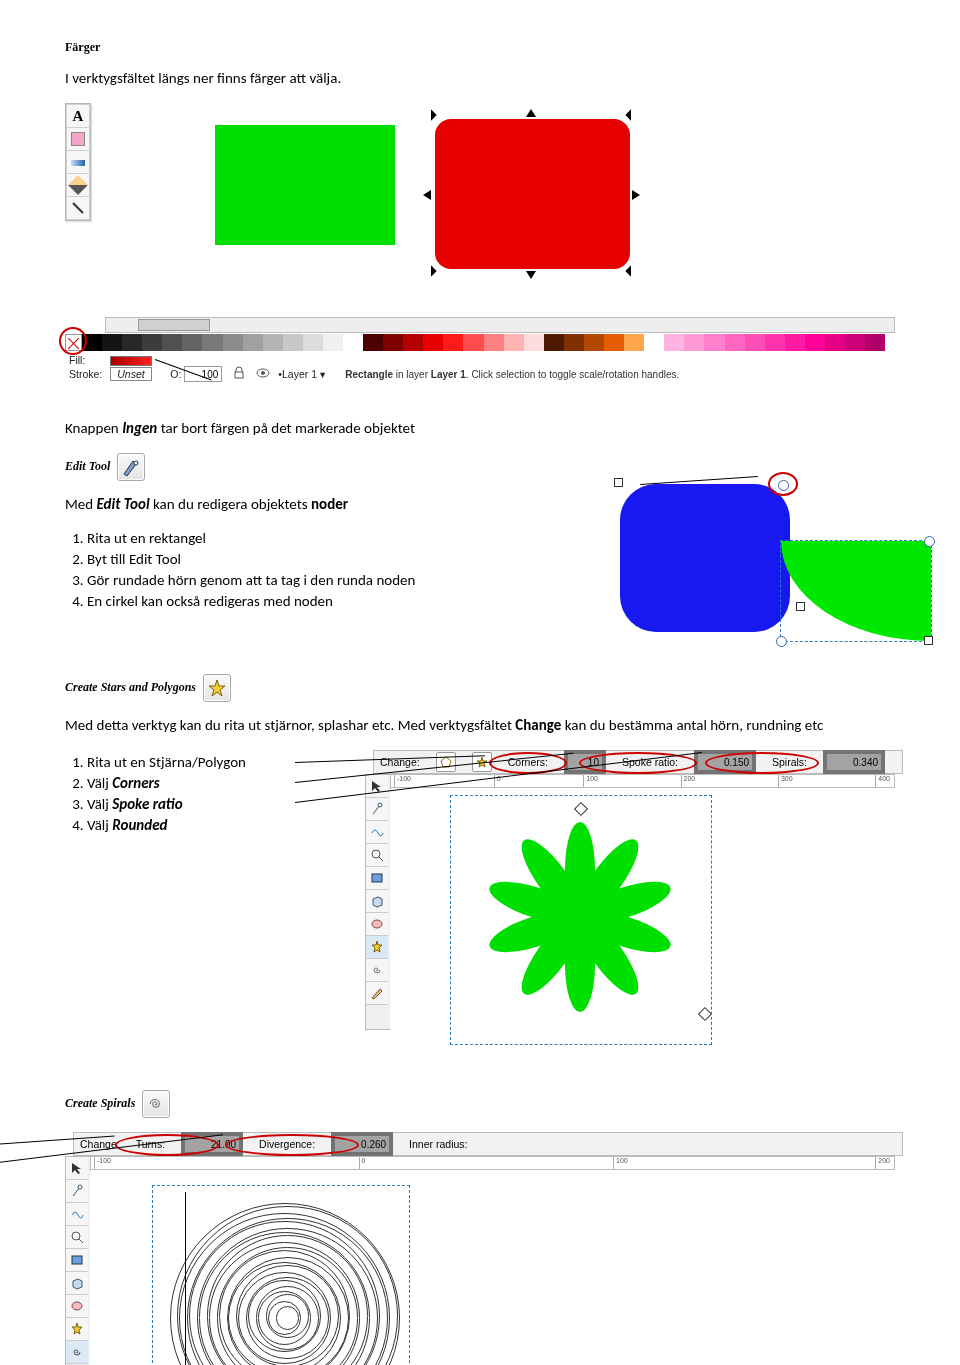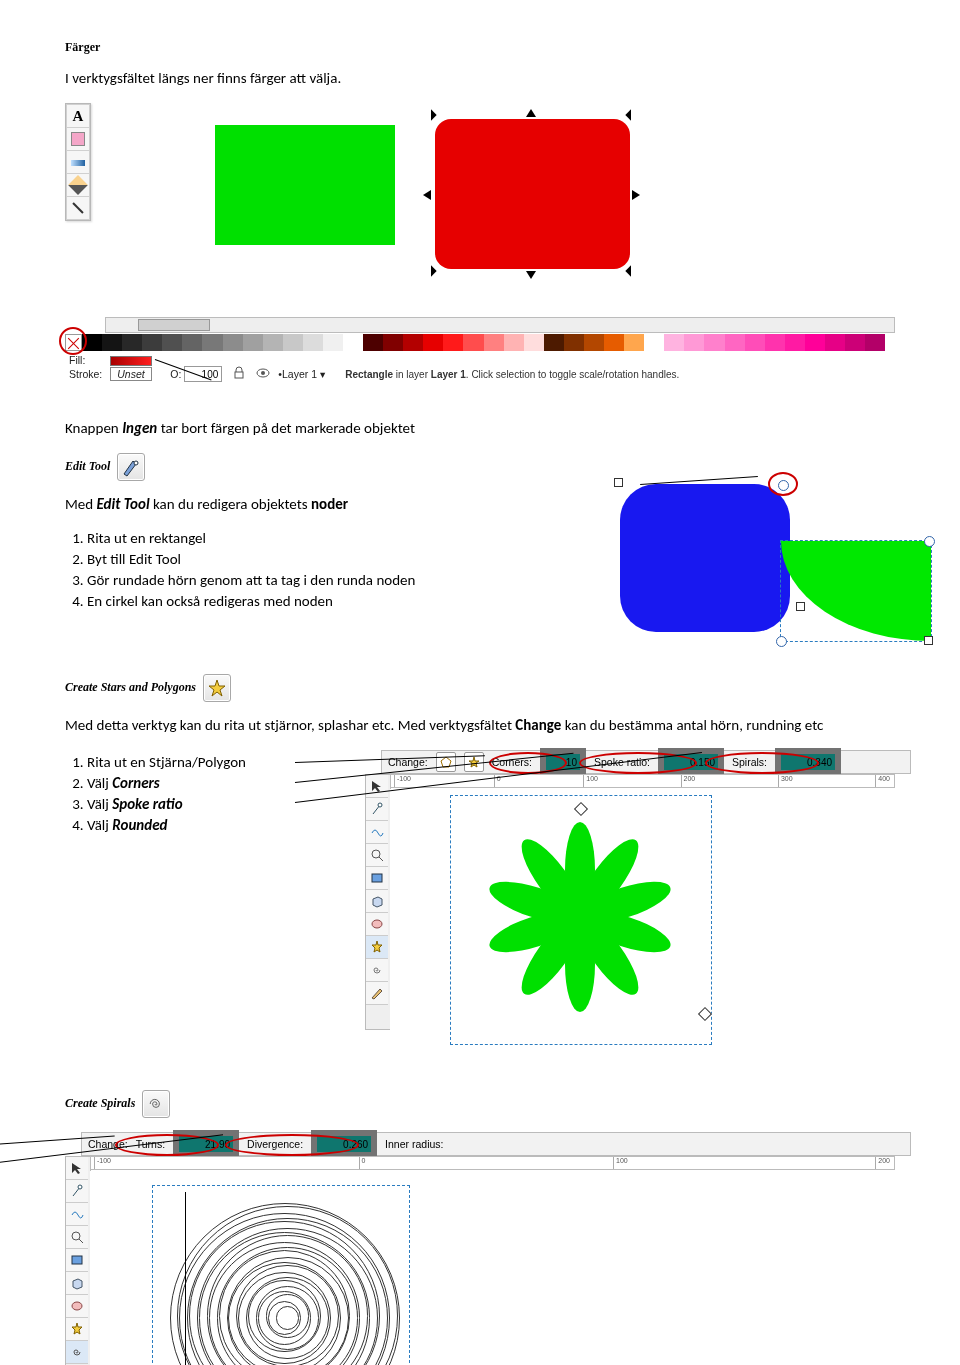--- a/index.html
+++ b/index.html
@@ -77,23 +77,23 @@
   .s2-sq { position: absolute; width: 7px; height: 7px; border: 1px solid #333; background: #fff; }
   .s2-node { position: absolute; width: 9px; height: 9px; border: 1px solid #3366aa; background: #fff; border-radius: 50%; }
   .s2-diamond { position: absolute; width: 8px; height: 8px; border: 1px solid #333; background: #fff; transform: rotate(45deg); }
   .s2-circle { position: absolute; width: 26px; height: 20px; border: 2px solid #c00; border-radius: 50%; }
   .s2-arrow { position: absolute; border-top: 1px solid #000; }
 
   
   .row3 { display: flex; gap: 20px; align-items: flex-start; margin-bottom: 60px; }
   .row3 .leftcol { flex: 0 0 280px; }
   .shot3 { flex: 1; position: relative; height: 280px; font-family: 'Segoe UI', Arial, sans-serif; font-size: 10.5px; }
-  .s3-toolbar { position: absolute; left: 16px; top: 0; width: 100%; height: 24px; display: flex; align-items: center; gap: 8px; background: #f2f2f2; border: 1px solid #bbb; padding: 0 6px; box-sizing: border-box; }
+  .s3-toolbar { position: absolute; left: 8px; top: 0; width: 100%; height: 24px; display: flex; align-items: center; gap: 16px; background: #f2f2f2; border: 1px solid #bbb; padding: 0 6px; box-sizing: border-box; }
   .s3-btn { width: 18px; height: 18px; border: 1px solid #999; background: #fff; border-radius: 2px; display: inline-flex; align-items: center; justify-content: center; }
-  .s3-field { width: 48px; height: 16px; border: 6px solid #737373; background: #0f766e; font-size: 10px; text-align: right; padding: 0 3px; }
+  .s3-field { width: 48px; height: 16px; border: 4px solid #737373; background: #a3a3a3; font-size: 10px; text-align: right; padding: 0 3px; }
   .s3-ruler { position: absolute; left: 24px; top: 24px; right: 0; height: 14px; background: #fff; border: 1px solid #bbb; font-size: 7px; color: #555; display: flex; justify-content: space-between; padding: 0 4px; box-sizing: border-box; }
   .s3-ruler span { border-left: 1px solid #aaa; padding-left: 2px; }
   .s3-vbar { position: absolute; left: 0; top: 24px; width: 24px; bottom: 0; background: #efefef; border: 1px solid #bbb; display: flex; flex-direction: column; }
   .s3-vtool { width: 22px; height: 22px; border-bottom: 1px solid #ccc; display: flex; align-items: center; justify-content: center; background: #f6f6f6; }
   .s3-canvas { position: absolute; left: 25px; top: 39px; right: 0; bottom: 0; background: #fff; }
   .s3-flower { position: absolute; left: 80px; top: 18px; width: 220px; height: 220px; }
   .s3-petal { position: absolute; left: 50%; top: 50%; width: 30px; height: 95px; background: #00e000; border-radius: 50% / 50%; transform-origin: 50% 100%; }
   .s3-center { position: absolute; left: 50%; top: 50%; width: 44px; height: 44px; margin: -22px; background: #00e000; border-radius: 50%; }
   .s3-dashed { position: absolute; border: 1px dashed #2a7cc0; }
   .s3-oval-red { position: absolute; border: 2px solid #c00; border-radius: 50%; }

